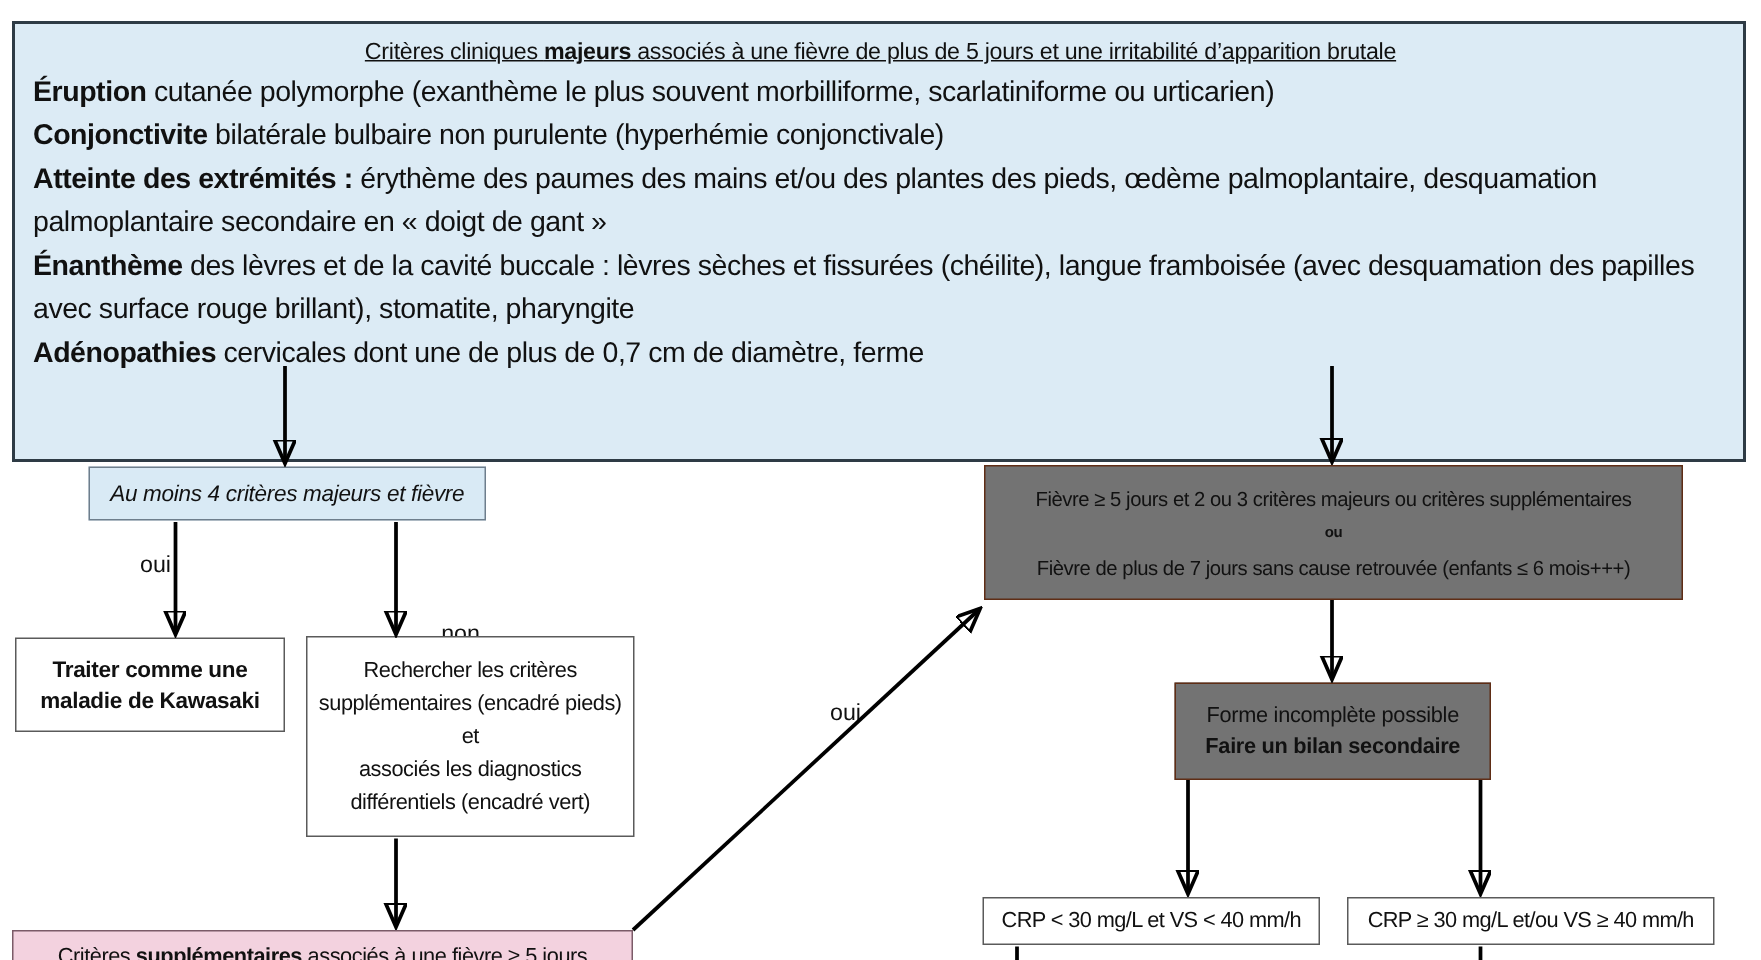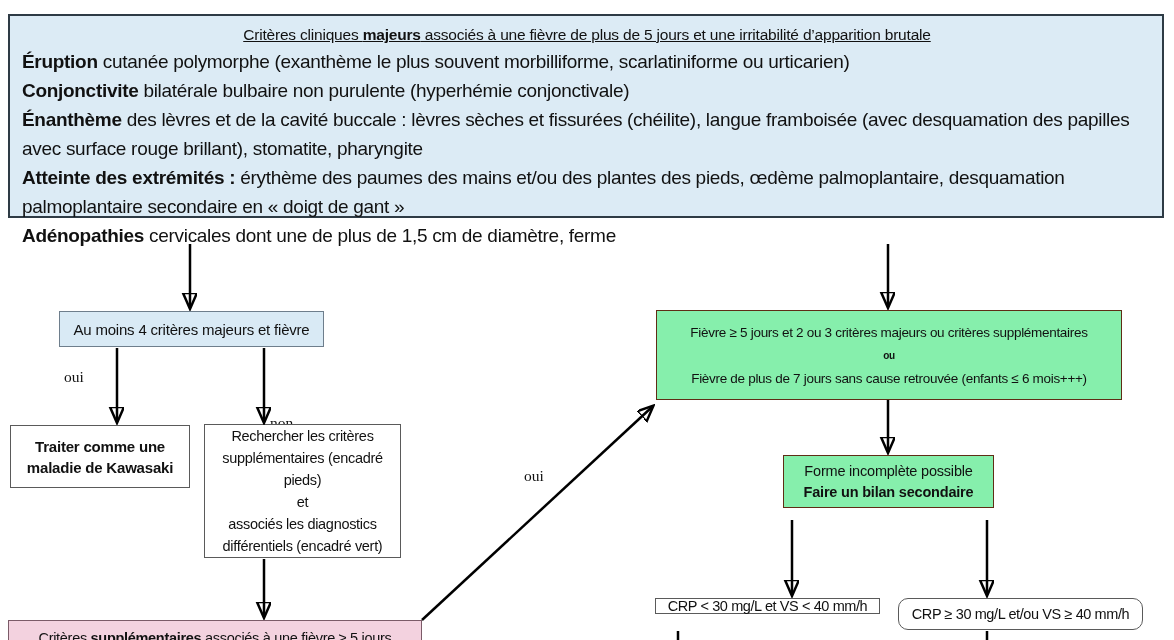--- a/index.html
+++ b/index.html
@@ -3,76 +3,76 @@
 <meta charset="utf-8">
 <style>
   html,body { margin:0; padding:0; background:#fff; }
   .stage {
     position:relative; width:1174px; height:640px; overflow:hidden;
     background:#ffffff; color:#111;
     font-family:"Liberation Sans", sans-serif;
   }
   
   .top-panel {
-    position:absolute; left:8px; top:14px; width:1156px; height:204px;
+    position:absolute; left:8px; top:14px; width:1156px; height:294px;
     box-sizing:border-box; background:#dcebf5; border:2px solid #2e3b45;
     padding:7px 10px 0 12px;
   }
   .panel-title { text-align:center; font-size:15.5px; line-height:24px; letter-spacing:-0.2px; }
   .panel-title .u { text-decoration:underline; }
   .crit { font-size:19px; line-height:29px; letter-spacing:-0.3px; }
   
   .box {
     position:absolute; box-sizing:border-box;
     display:flex; flex-direction:column; align-items:center; justify-content:center;
     text-align:center;
   }
   .blue-box {
     left:59px; top:311px; width:265px; height:36px;
-    background:#d9eaf5; border:1.5px solid #6e7e8c; font-size:15px; letter-spacing:-0.2px;
+    background:#d9eaf5; border:1.5px solid #6e7e8c; font-size:15px; letter-spacing:-0.2px;font-style:italic;
   }
   .white-box { background:#ffffff; border:1.5px solid #5a5a5a; }
   .treat-box { left:10px; top:425px; width:180px; height:63px; font-weight:bold; font-size:15px; line-height:21px; letter-spacing:-0.2px; }
-  .search-box { left:204px; top:424px; width:197px; height:134px; font-size:14.5px; line-height:22px; letter-spacing:-0.3px; }
-  .orange { background:#86efac; border:1.5px solid #5f2d15; }
+  .search-box { left:204px; top:424px; width:219px; height:134px; font-size:14.5px; line-height:22px; letter-spacing:-0.3px; }
+  .orange { background:#737373; border:1.5px solid #5f2d15; }
   .orange1 { left:656px; top:310px; width:466px; height:90px; font-size:13.5px; letter-spacing:-0.3px; line-height:23px; }
   .orange1 .b { font-weight:bold; font-size:10px; }
-  .orange2 { left:783px; top:455px; width:211px; height:53px; font-size:14.5px; line-height:21px; letter-spacing:-0.2px; }
+  .orange2 { left:783px; top:455px; width:211px; height:65px; font-size:14.5px; line-height:21px; letter-spacing:-0.2px; }
   .orange2 .b { font-weight:bold; }
-  .crp-left  { left:655px; top:598px; width:225px; height:16px; font-size:14.5px; letter-spacing:-0.4px; }
-  .crp-right { left:898px; top:598px; width:245px; height:32px; font-size:14.5px; letter-spacing:-0.4px;border-radius:10px; }
+  .crp-left  { left:655px; top:598px; width:225px; height:32px; font-size:14.5px; letter-spacing:-0.4px; }
+  .crp-right { left:898px; top:598px; width:245px; height:32px; font-size:14.5px; letter-spacing:-0.4px; }
   .pink-box {
     left:8px; top:620px; width:414px; height:54px;
     background:#f3d2df; border:1.5px solid #7b5b68;
     font-size:14.5px; letter-spacing:-0.3px;
     justify-content:flex-start; padding-top:9px;
   }
   
-  .lbl { position:absolute; font-size:15.5px; width:50px; text-align:left;font-family:Liberation Serif, serif; }
+  .lbl { position:absolute; font-size:15.5px; width:50px; text-align:right; }
   .lbl-oui-left  { left:64px;  top:368px; }
   .lbl-non       { left:270px; top:368px;margin-top:46px; }
   .lbl-oui-diag  { left:524px; top:467px; }
   
   .arrows { position:absolute; left:0; top:0; width:1174px; height:640px; pointer-events:none; }
   .arrows path, .arrows line { stroke:#000; stroke-width:2.5; fill:none; }
 </style>
 </head>
 <body>
 
 <div class="stage">
 
   <div class="top-panel">
     <div class="panel-title">
       <span class="u"><span>Critères cliniques </span><b>majeurs</b><span> associés à une fièvre de plus de 5 jours et une irritabilité d’apparition brutale</span></span>
     </div>
     <div class="crit"><b>Éruption</b><span> cutanée polymorphe (exanthème le plus souvent morbilliforme, scarlatiniforme ou urticarien)</span></div>
     <div class="crit"><b>Conjonctivite</b><span> bilatérale bulbaire non purulente (hyperhémie conjonctivale)</span></div>
+    <div class="crit"><b>Atteinte des extrémités :</b><span> érythème des paumes des mains et/ou des plantes des pieds, œdème palmoplantaire, desquamation palmoplantaire secondaire en « doigt de gant »</span></div>
     <div class="crit wrap2"><b>Énanthème</b><span> des lèvres et de la cavité buccale : lèvres sèches et fissurées (chéilite), langue framboisée (avec desquamation des papilles avec surface rouge brillant), stomatite, pharyngite</span></div>
-    <div class="crit"><b>Atteinte des extrémités :</b><span> érythème des paumes des mains et/ou des plantes des pieds, œdème palmoplantaire, desquamation palmoplantaire secondaire en « doigt de gant »</span></div>
-    <div class="crit"><b>Adénopathies</b><span> cervicales dont une de plus de 1,5 cm de diamètre, ferme</span></div>
+    <div class="crit"><b>Adénopathies</b><span> cervicales dont une de plus de 0,7 cm de diamètre, ferme</span></div>
   </div>
 
   <div class="box blue-box">
     <span>Au moins 4 critères majeurs et fièvre</span>
   </div>
 
   <div class="lbl lbl-oui-left">oui</div>
   <div class="lbl lbl-non">non</div>
 
   <div class="box white-box treat-box">

